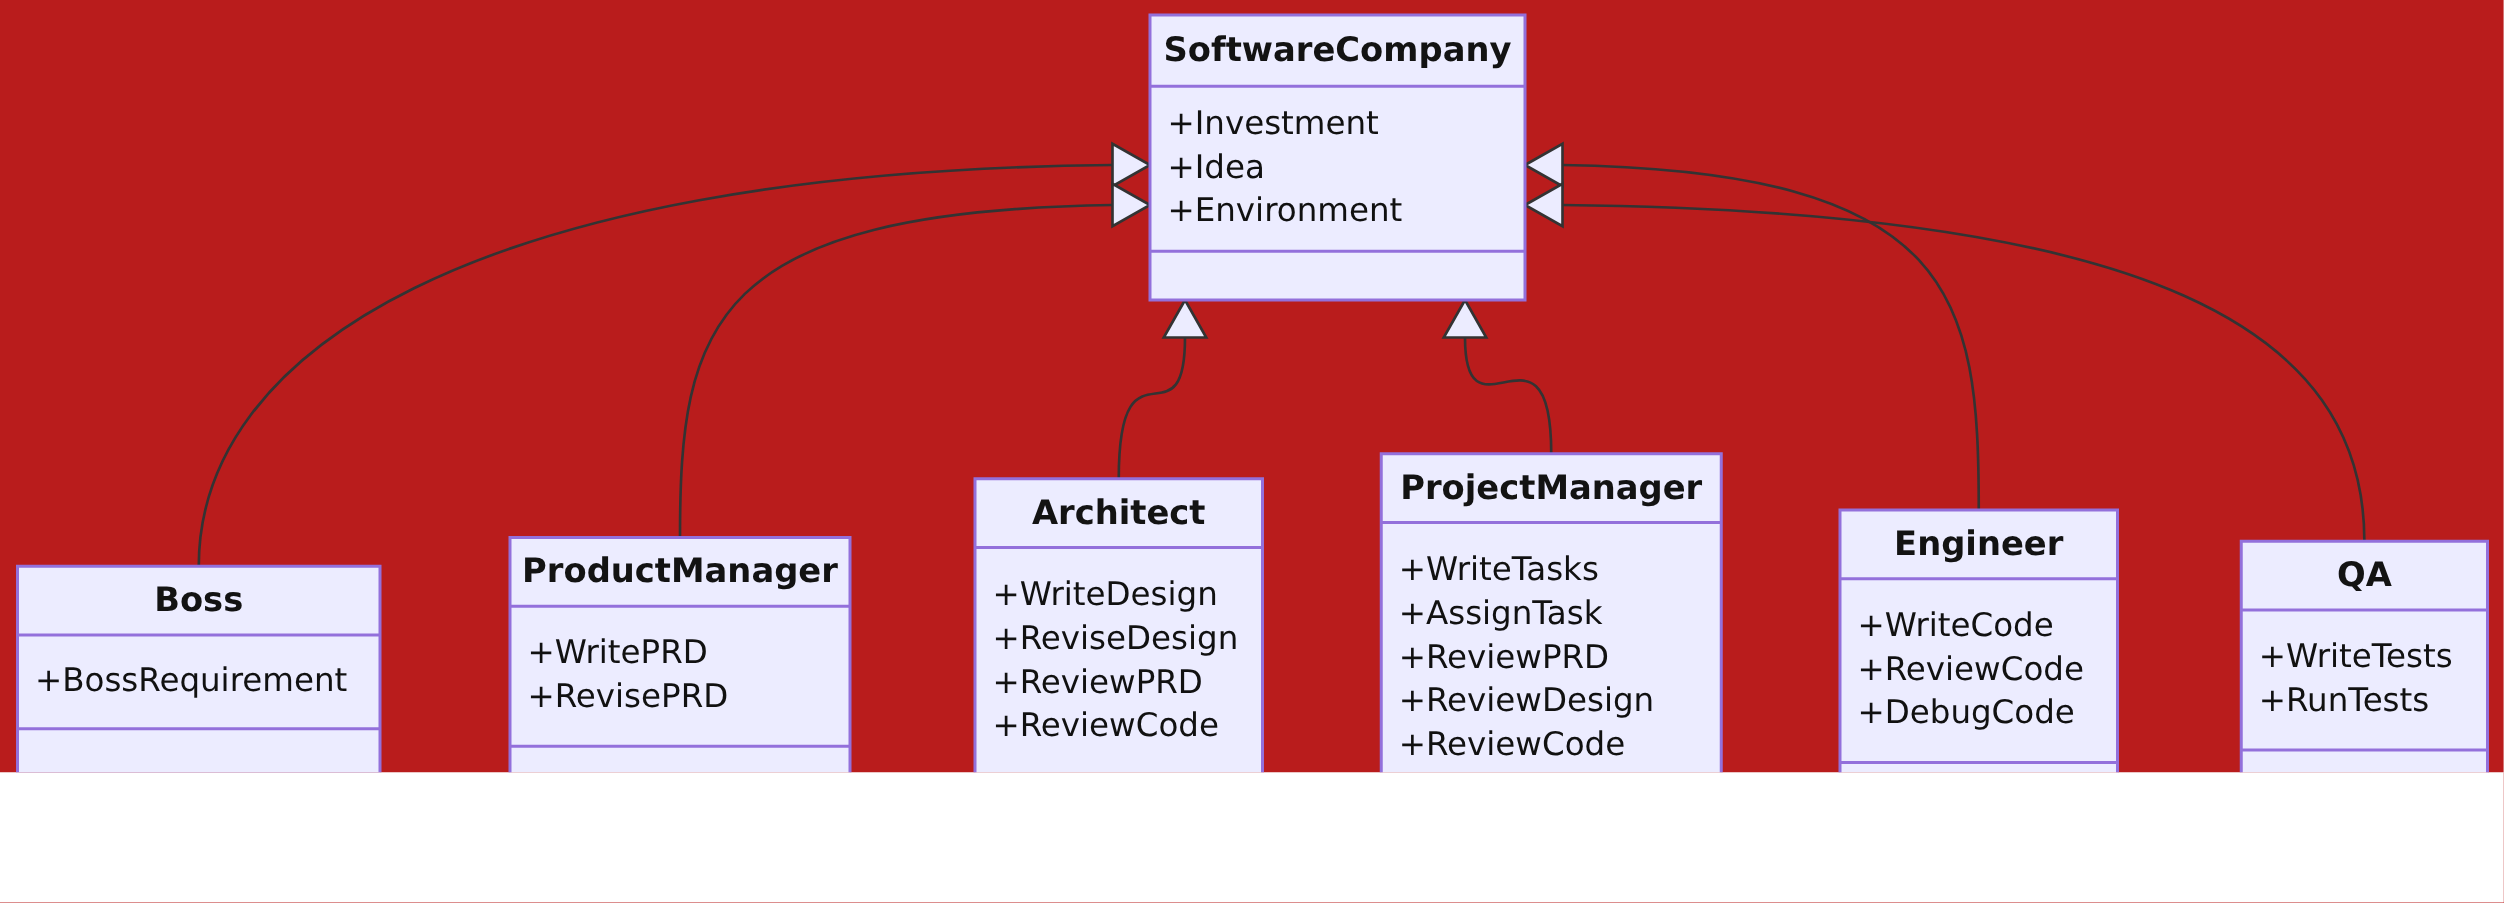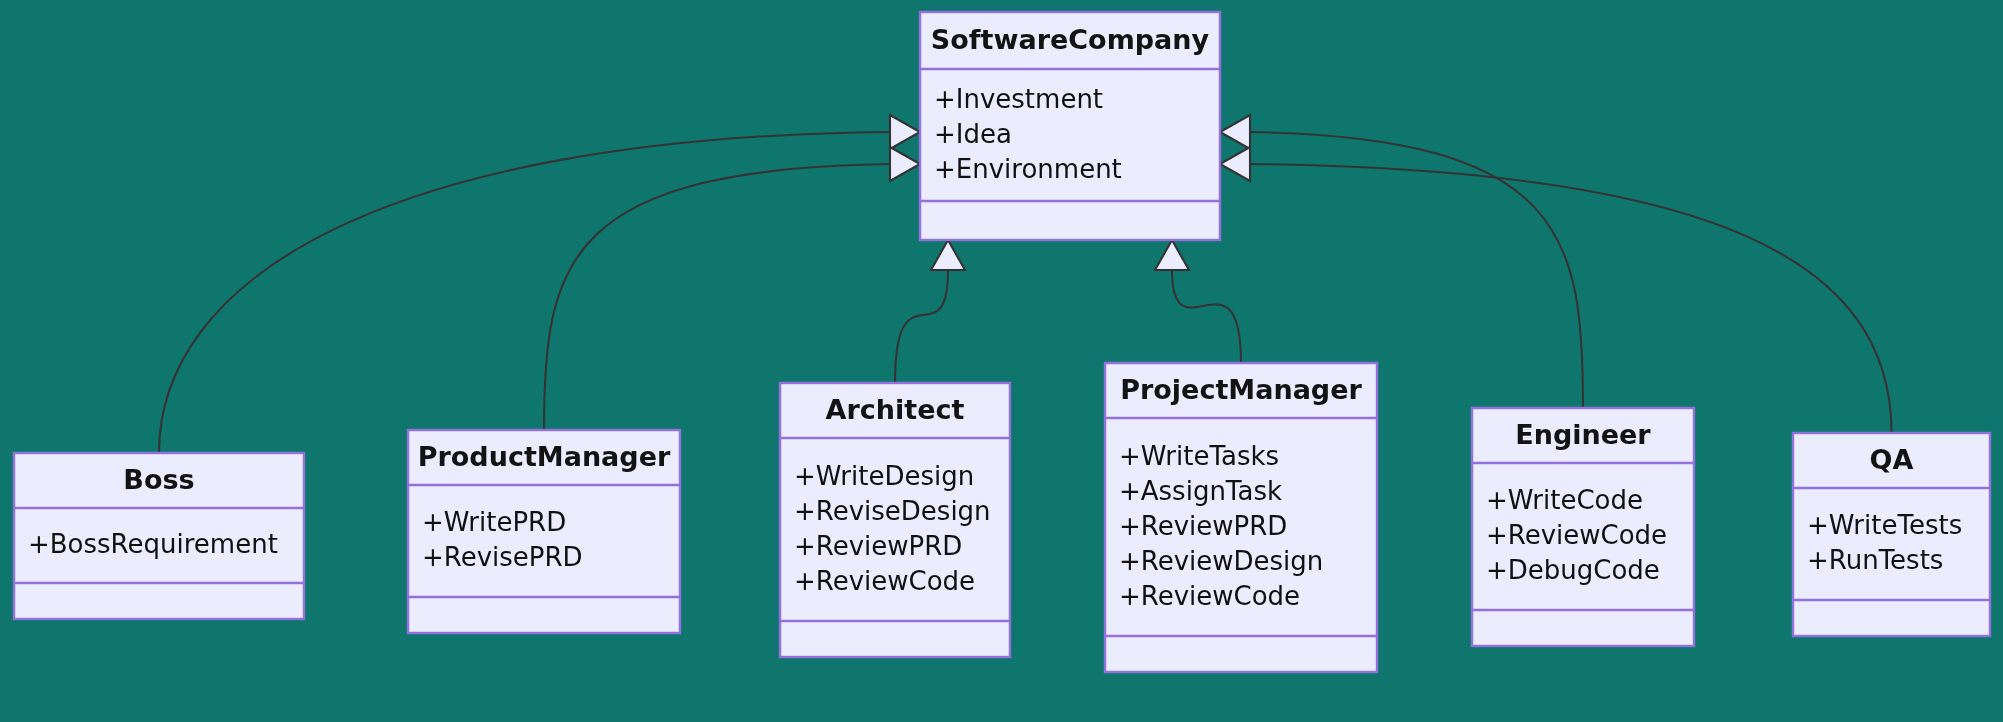--- a/index.html
+++ b/index.html
@@ -3,22 +3,22 @@
 <meta charset="utf-8">
 <style>
   html, body {
     margin: 0;
     padding: 0;
     background: #ffffff;
   }
   #diagram-root {
     position: relative;
     width: 2003px;
-    height: 722px;
-    background: #0f766e;
+    height: 618px;
+    background: #b91c1c;
     overflow: hidden;
     font-family: "DejaVu Sans", "Liberation Sans", sans-serif;
   }
   svg#uml-canvas {
     display: block;
     width: 2003px;
     height: 722px;
   }
   .cls-box {
     fill: #ECECFF;

